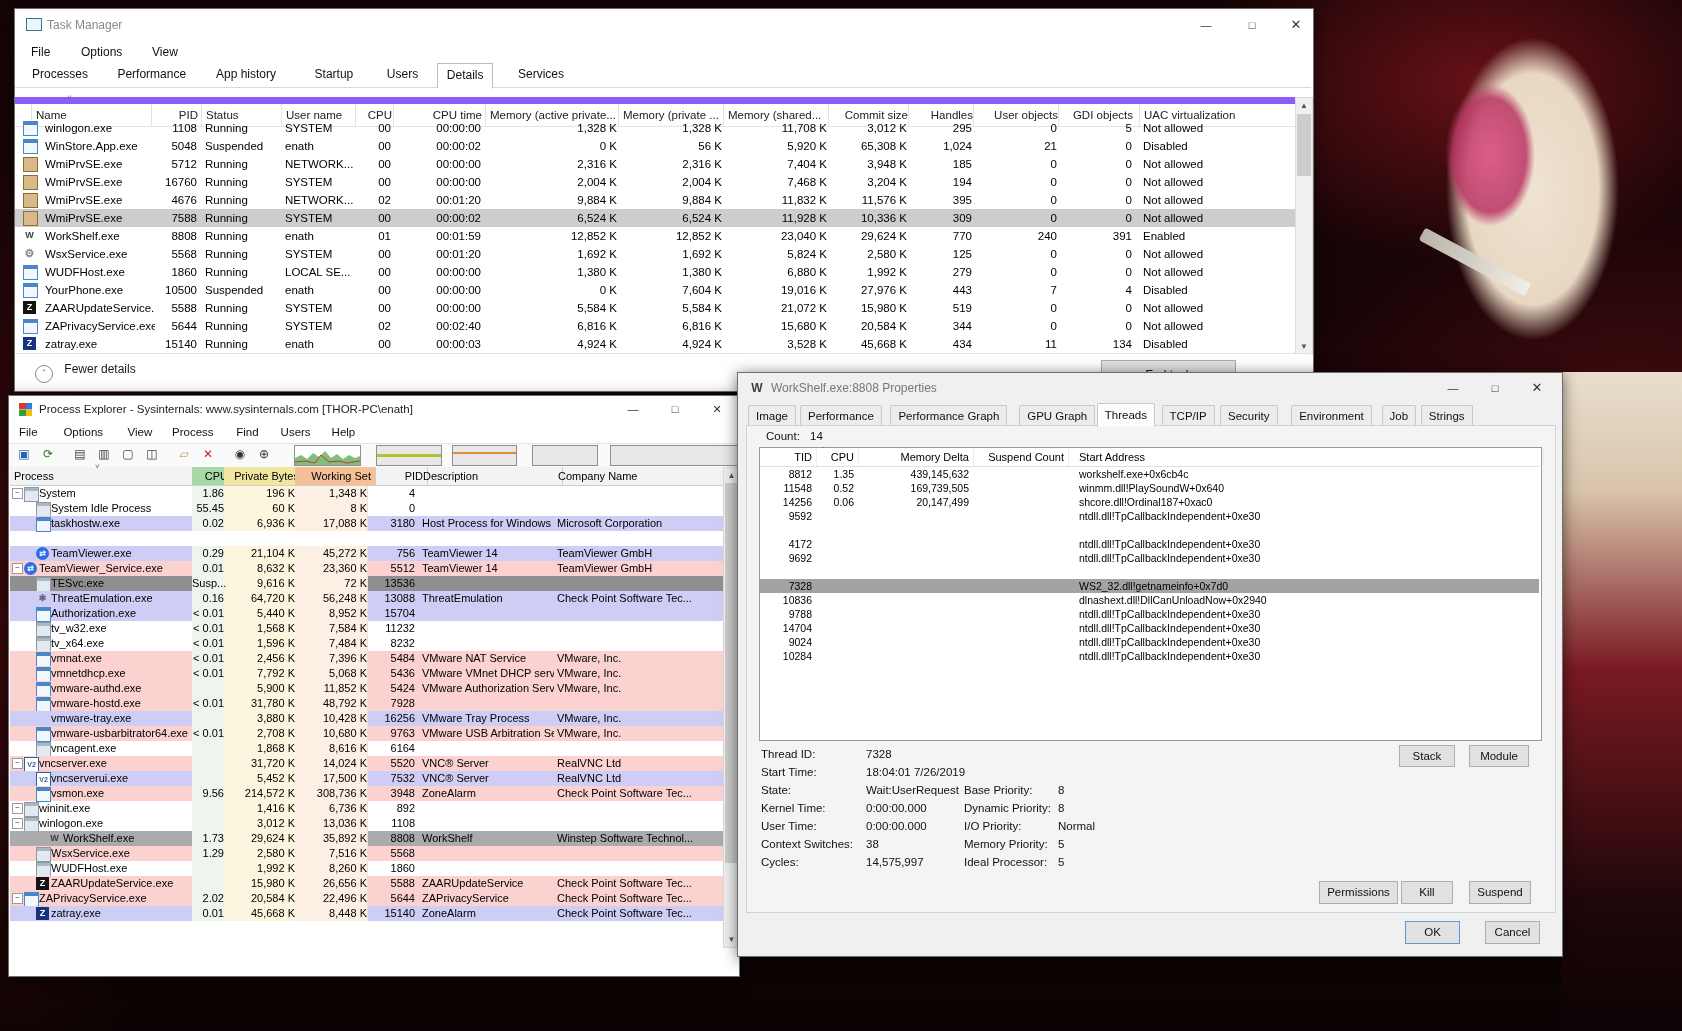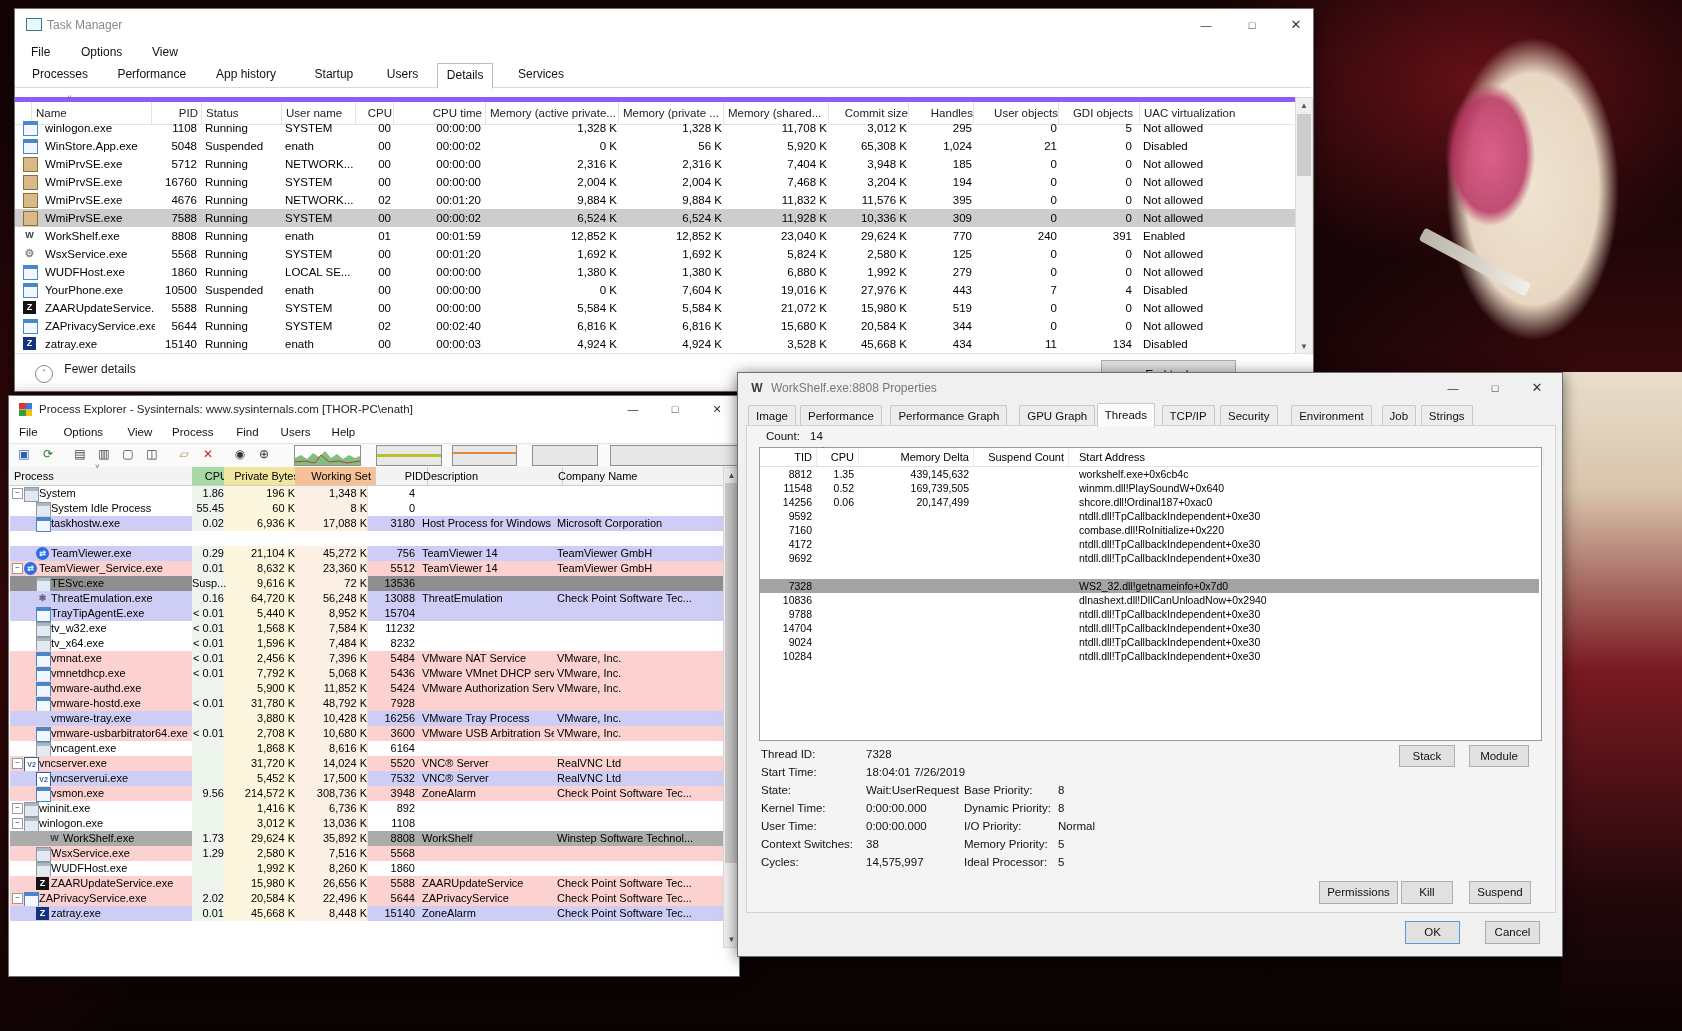--- a/index.html
+++ b/index.html
@@ -83,21 +83,21 @@
     <div class="abs" id="tm-tabs" style="left:0;top:54px;width:1296px;height:24px;border-bottom:1px solid #d9d9d9;">
         <div class="tab" style="left: 8px;">Processes</div>
         <div class="tab" style="left: 93.4px;">Performance</div>
         <div class="tab" style="left: 192px;">App history</div>
         <div class="tab" style="left: 290.6px;">Startup</div>
         <div class="tab" style="left: 362.8px;">Users</div>
         <div class="tab active" style="left: 421.8px;">Details</div>
         <div class="tab" style="left: 494px;">Services</div>
       </div>
 
-    <div class="abs" id="tm-header" style="left:0;top:88px;width:1280px;height:22px;line-height:22px;border-top:5px solid #8b5cf6;border-bottom:1px solid #e3e3e3;font-size:11.5px;">
+    <div class="abs" id="tm-header" style="left:0;top:88px;width:1280px;height:22px;line-height:22px;border-top:7px solid #8b5cf6;border-bottom:1px solid #e3e3e3;font-size:11.5px;">
         <div class="cell tm-headcell l" style="left: 16px; width: 116px; top: 0px; bottom: 0px; padding: 0px 4px;">Name</div>
         <div class="cell tm-headcell r" style="left: 136px; width: 42px; top: 0px; bottom: 0px; padding: 0px 4px;">PID</div>
         <div class="cell tm-headcell l" style="left: 186px; width: 72px; top: 0px; bottom: 0px; padding: 0px 4px;">Status</div>
         <div class="cell tm-headcell l" style="left: 266px; width: 72px; top: 0px; bottom: 0px; padding: 0px 4px;">User name</div>
         <div class="cell tm-headcell r" style="left: 340px; width: 32px; top: 0px; bottom: 0px; padding: 0px 4px;">CPU</div>
         <div class="cell tm-headcell r" style="left: 378px; width: 84px; top: 0px; bottom: 0px; padding: 0px 4px;">CPU time</div>
         <div class="cell tm-headcell l" style="left: 470px; width: 128px; top: 0px; bottom: 0px; padding: 0px 4px;">Memory (active private...</div>
         <div class="cell tm-headcell l" style="left: 603px; width: 100px; top: 0px; bottom: 0px; padding: 0px 4px;">Memory (private ...</div>
         <div class="cell tm-headcell l" style="left: 708px; width: 100px; top: 0px; bottom: 0px; padding: 0px 4px;">Memory (shared...</div>
         <div class="cell tm-headcell r" style="left: 813px; width: 75px; top: 0px; bottom: 0px; padding: 0px 4px;">Commit size</div>
@@ -509,21 +509,21 @@
           <div class="cell l" style="left: 412px; width: 132px; top: 0px; bottom: 0px;">ThreatEmulation</div>
           <div class="cell l" style="left: 547px; width: 167px; top: 0px; bottom: 0px;">Check Point Software Tec...</div>
         </div>
         <div class="pe-row" style="top: 120px; width: 714px;">
           <div class="pe-tint" style="left: 0px; width: 182px; background: rgb(205, 205, 246);"></div>
           <div class="pe-tint" style="left: 357px; width: 357px; background: rgb(205, 205, 246);"></div>
           <div class="pe-tint" style="left: 182px; width: 32px; background: rgb(237, 245, 237); border-right: 1px solid rgb(226, 226, 226);"></div>
           <div class="pe-tint" style="left: 214px; width: 71px; background: rgb(251, 246, 221); border-right: 1px solid rgb(226, 226, 226);"></div>
           <div class="pe-tint" style="left: 285px; width: 72px; background: rgb(252, 239, 227); border-right: 1px solid rgb(226, 226, 226);"></div>
           <div class="ic" style="left: 26px; top: 1px; background: rgb(242, 247, 253); border: 1px solid rgb(74, 134, 200); box-shadow: rgb(74, 134, 200) 0px 3px 0px inset;"></div>
-          <div class="cell l" style="left: 41px; width: 141px; top: 0px; bottom: 0px;">TrayTipAgentE.exe</div>
+          <div class="cell l" style="left: 41px; width: 141px; top: 0px; bottom: 0px;">Authorization.exe</div>
           <div class="cell r" style="left: 182px; width: 32px; top: 0px; bottom: 0px; padding-right: 3px;">&lt; 0.01</div>
           <div class="cell r" style="left: 214px; width: 71px; top: 0px; bottom: 0px; padding-right: 4px;">5,440 K</div>
           <div class="cell r" style="left: 285px; width: 72px; top: 0px; bottom: 0px; padding-right: 4px;">8,952 K</div>
           <div class="cell r" style="left: 357px; width: 48px; top: 0px; bottom: 0px;">15704</div>
           <div class="cell l" style="left: 412px; width: 132px; top: 0px; bottom: 0px;"></div>
           <div class="cell l" style="left: 547px; width: 167px; top: 0px; bottom: 0px;"></div>
         </div>
         <div class="pe-row" style="top: 135px; width: 714px;">
           <div class="pe-tint" style="left: 0px; width: 182px; background: transparent;"></div>
           <div class="pe-tint" style="left: 357px; width: 357px; background: transparent;"></div>
@@ -633,21 +633,21 @@
           <div class="pe-tint" style="left: 0px; width: 182px; background: rgb(251, 210, 208);"></div>
           <div class="pe-tint" style="left: 357px; width: 357px; background: rgb(251, 210, 208);"></div>
           <div class="pe-tint" style="left: 182px; width: 32px; background: rgb(237, 245, 237); border-right: 1px solid rgb(226, 226, 226);"></div>
           <div class="pe-tint" style="left: 214px; width: 71px; background: rgb(251, 246, 221); border-right: 1px solid rgb(226, 226, 226);"></div>
           <div class="pe-tint" style="left: 285px; width: 72px; background: rgb(252, 239, 227); border-right: 1px solid rgb(226, 226, 226);"></div>
           <div class="ic" style="left: 26px; top: 1px; background: rgb(242, 247, 253); border: 1px solid rgb(74, 134, 200); box-shadow: rgb(74, 134, 200) 0px 3px 0px inset;"></div>
           <div class="cell l" style="left: 41px; width: 141px; top: 0px; bottom: 0px;">vmware-usbarbitrator64.exe</div>
           <div class="cell r" style="left: 182px; width: 32px; top: 0px; bottom: 0px; padding-right: 3px;">&lt; 0.01</div>
           <div class="cell r" style="left: 214px; width: 71px; top: 0px; bottom: 0px; padding-right: 4px;">2,708 K</div>
           <div class="cell r" style="left: 285px; width: 72px; top: 0px; bottom: 0px; padding-right: 4px;">10,680 K</div>
-          <div class="cell r" style="left: 357px; width: 48px; top: 0px; bottom: 0px;">3600</div>
+          <div class="cell r" style="left: 357px; width: 48px; top: 0px; bottom: 0px;">9763</div>
           <div class="cell l" style="left: 412px; width: 132px; top: 0px; bottom: 0px;">VMware USB Arbitration Ser...</div>
           <div class="cell l" style="left: 547px; width: 167px; top: 0px; bottom: 0px;">VMware, Inc.</div>
         </div>
         <div class="pe-row" style="top: 255px; width: 714px;">
           <div class="pe-tint" style="left: 0px; width: 182px; background: transparent;"></div>
           <div class="pe-tint" style="left: 357px; width: 357px; background: transparent;"></div>
           <div class="pe-tint" style="left: 182px; width: 32px; background: rgb(237, 245, 237); border-right: 1px solid rgb(226, 226, 226);"></div>
           <div class="pe-tint" style="left: 214px; width: 71px; background: rgb(251, 246, 221); border-right: 1px solid rgb(226, 226, 226);"></div>
           <div class="pe-tint" style="left: 285px; width: 72px; background: rgb(252, 239, 227); border-right: 1px solid rgb(226, 226, 226);"></div>
           <div class="ic" style="left: 26px; top: 1px; background: rgb(227, 233, 240); border: 1px solid rgb(141, 153, 166); box-shadow: rgb(170, 182, 194) 0px 3px 0px inset;"></div>
@@ -892,27 +892,20 @@
             <div class="cell r" style="left: 90px; width: 115px; top: 0px; bottom: 0px; padding: 0px 4px;">20,147,499</div>
             <div class="cell r" style="left: 205px; width: 95px; top: 0px; bottom: 0px; padding: 0px 4px;"></div>
             <div class="cell l" style="left: 315px; width: 460px; top: 0px; bottom: 0px; padding: 0px 4px;">shcore.dll!Ordinal187+0xac0</div>
           </div>
           <div class="th-row" style="top: 42px;">
             <div class="cell r" style="left: 0px; width: 48px; top: 0px; bottom: 0px; padding: 0px 4px;">9592</div>
             <div class="cell r" style="left: 48px; width: 42px; top: 0px; bottom: 0px; padding: 0px 4px;"></div>
             <div class="cell r" style="left: 90px; width: 115px; top: 0px; bottom: 0px; padding: 0px 4px;"></div>
             <div class="cell r" style="left: 205px; width: 95px; top: 0px; bottom: 0px; padding: 0px 4px;"></div>
             <div class="cell l" style="left: 315px; width: 460px; top: 0px; bottom: 0px; padding: 0px 4px;">ntdll.dll!TpCallbackIndependent+0xe30</div>
-          </div>
-          <div class="th-row" style="top: 56px;">
-            <div class="cell r" style="left: 0px; width: 48px; top: 0px; bottom: 0px; padding: 0px 4px;">7160</div>
-            <div class="cell r" style="left: 48px; width: 42px; top: 0px; bottom: 0px; padding: 0px 4px;"></div>
-            <div class="cell r" style="left: 90px; width: 115px; top: 0px; bottom: 0px; padding: 0px 4px;"></div>
-            <div class="cell r" style="left: 205px; width: 95px; top: 0px; bottom: 0px; padding: 0px 4px;"></div>
-            <div class="cell l" style="left: 315px; width: 460px; top: 0px; bottom: 0px; padding: 0px 4px;">combase.dll!RoInitialize+0x220</div>
           </div>
           <div class="th-row" style="top: 70px;">
             <div class="cell r" style="left: 0px; width: 48px; top: 0px; bottom: 0px; padding: 0px 4px;">4172</div>
             <div class="cell r" style="left: 48px; width: 42px; top: 0px; bottom: 0px; padding: 0px 4px;"></div>
             <div class="cell r" style="left: 90px; width: 115px; top: 0px; bottom: 0px; padding: 0px 4px;"></div>
             <div class="cell r" style="left: 205px; width: 95px; top: 0px; bottom: 0px; padding: 0px 4px;"></div>
             <div class="cell l" style="left: 315px; width: 460px; top: 0px; bottom: 0px; padding: 0px 4px;">ntdll.dll!TpCallbackIndependent+0xe30</div>
           </div>
           <div class="th-row" style="top: 84px;">
             <div class="cell r" style="left: 0px; width: 48px; top: 0px; bottom: 0px; padding: 0px 4px;">9692</div>

